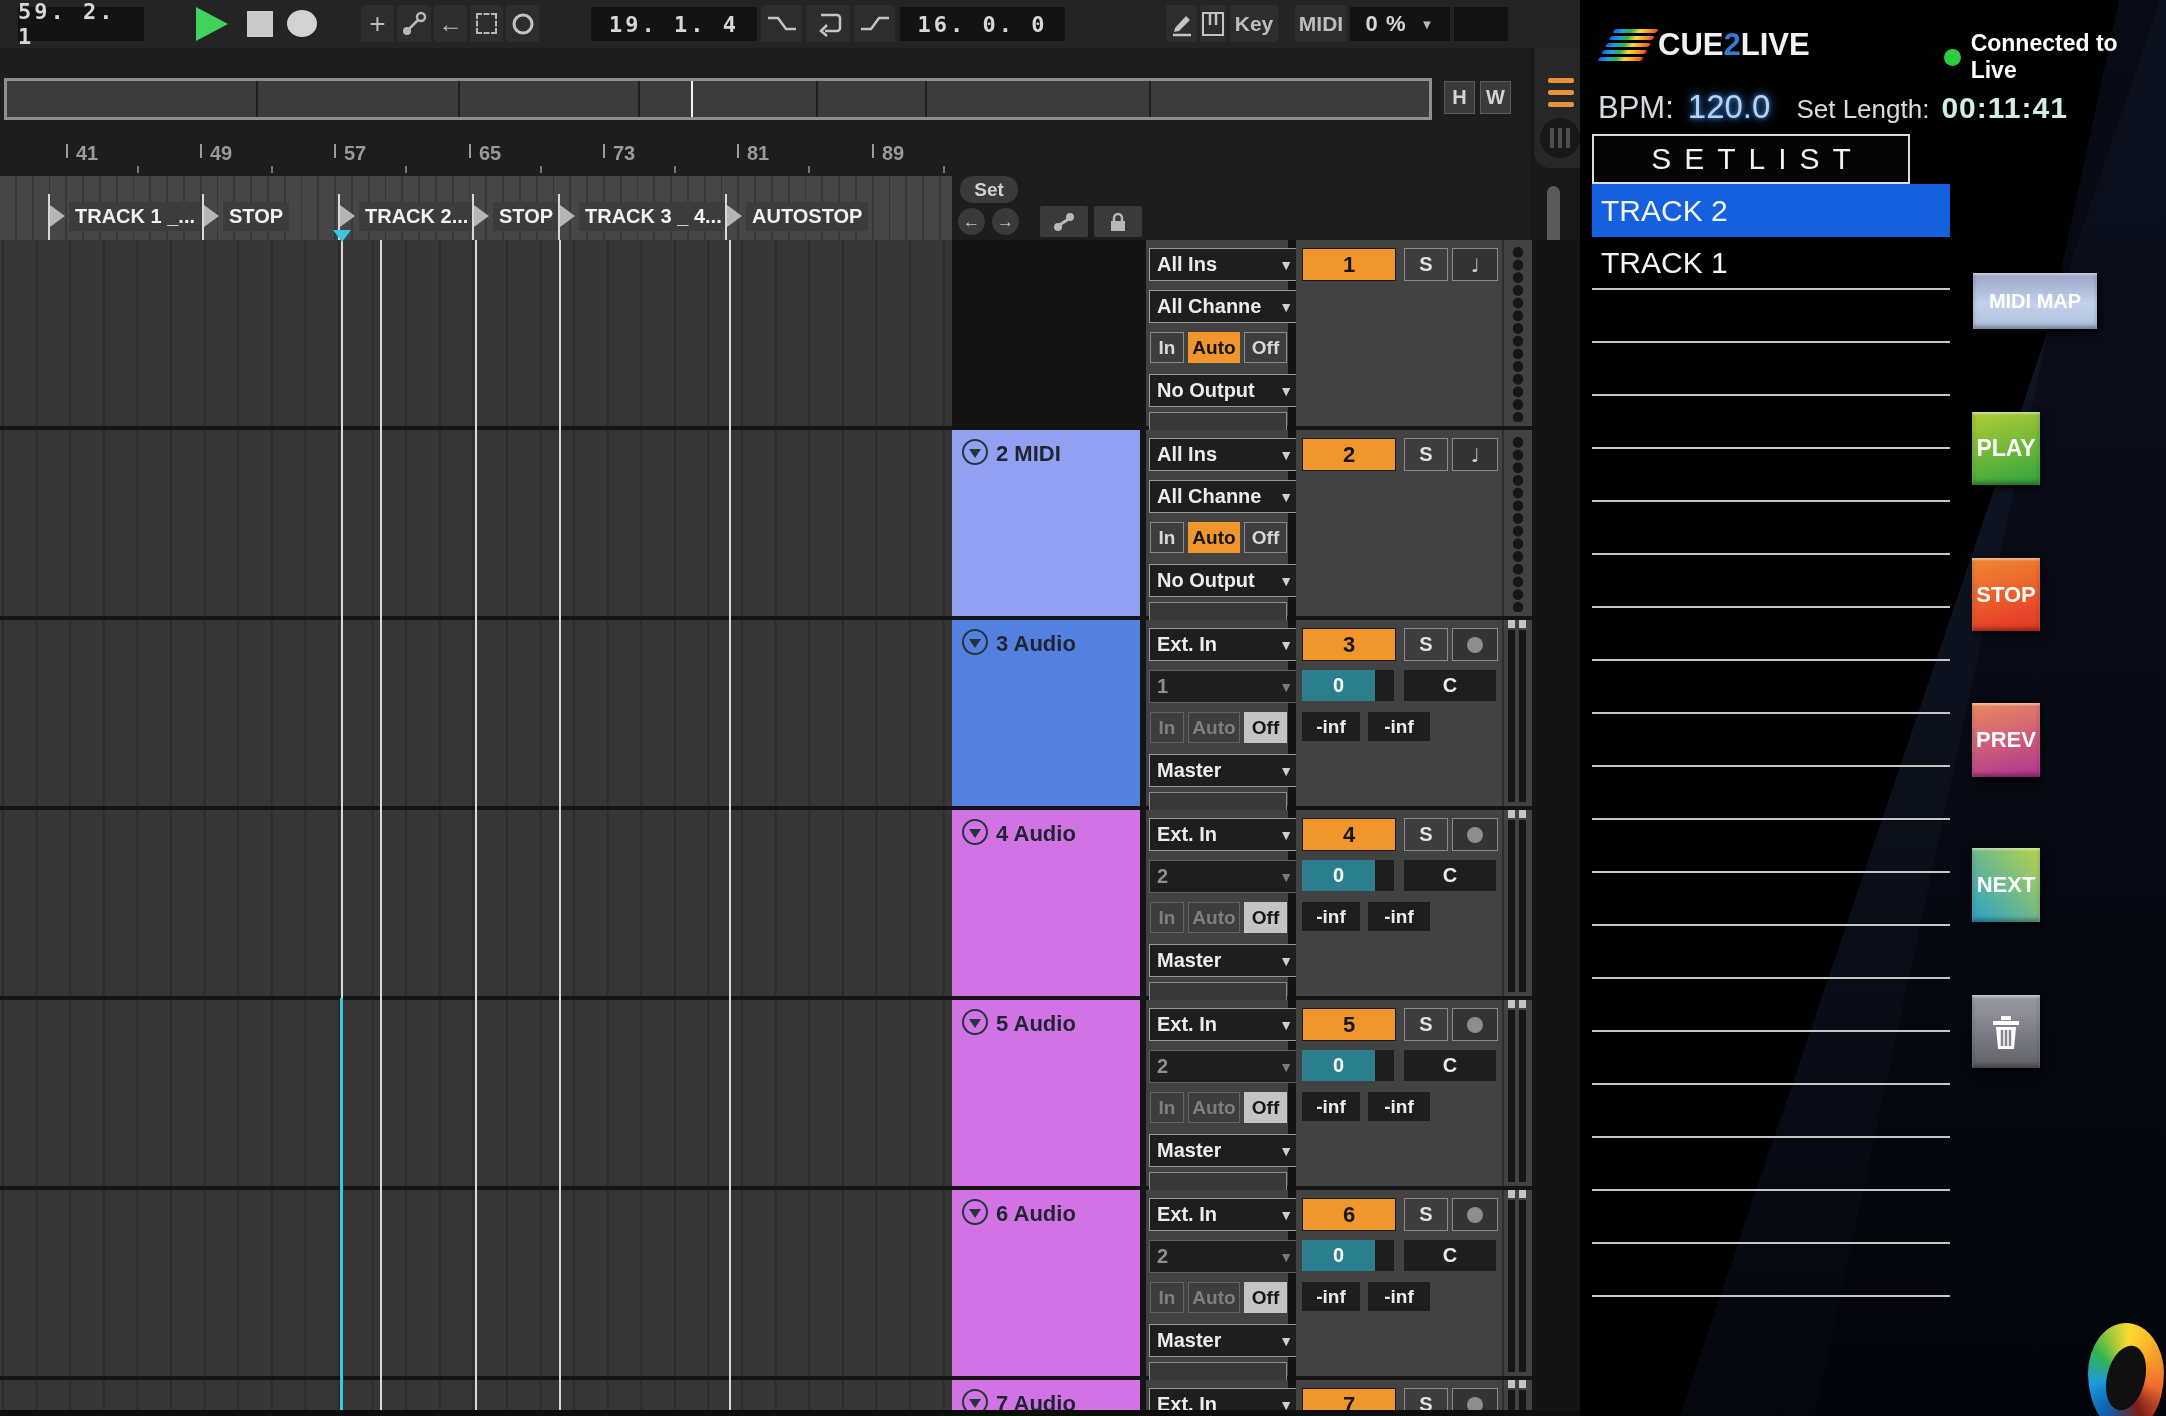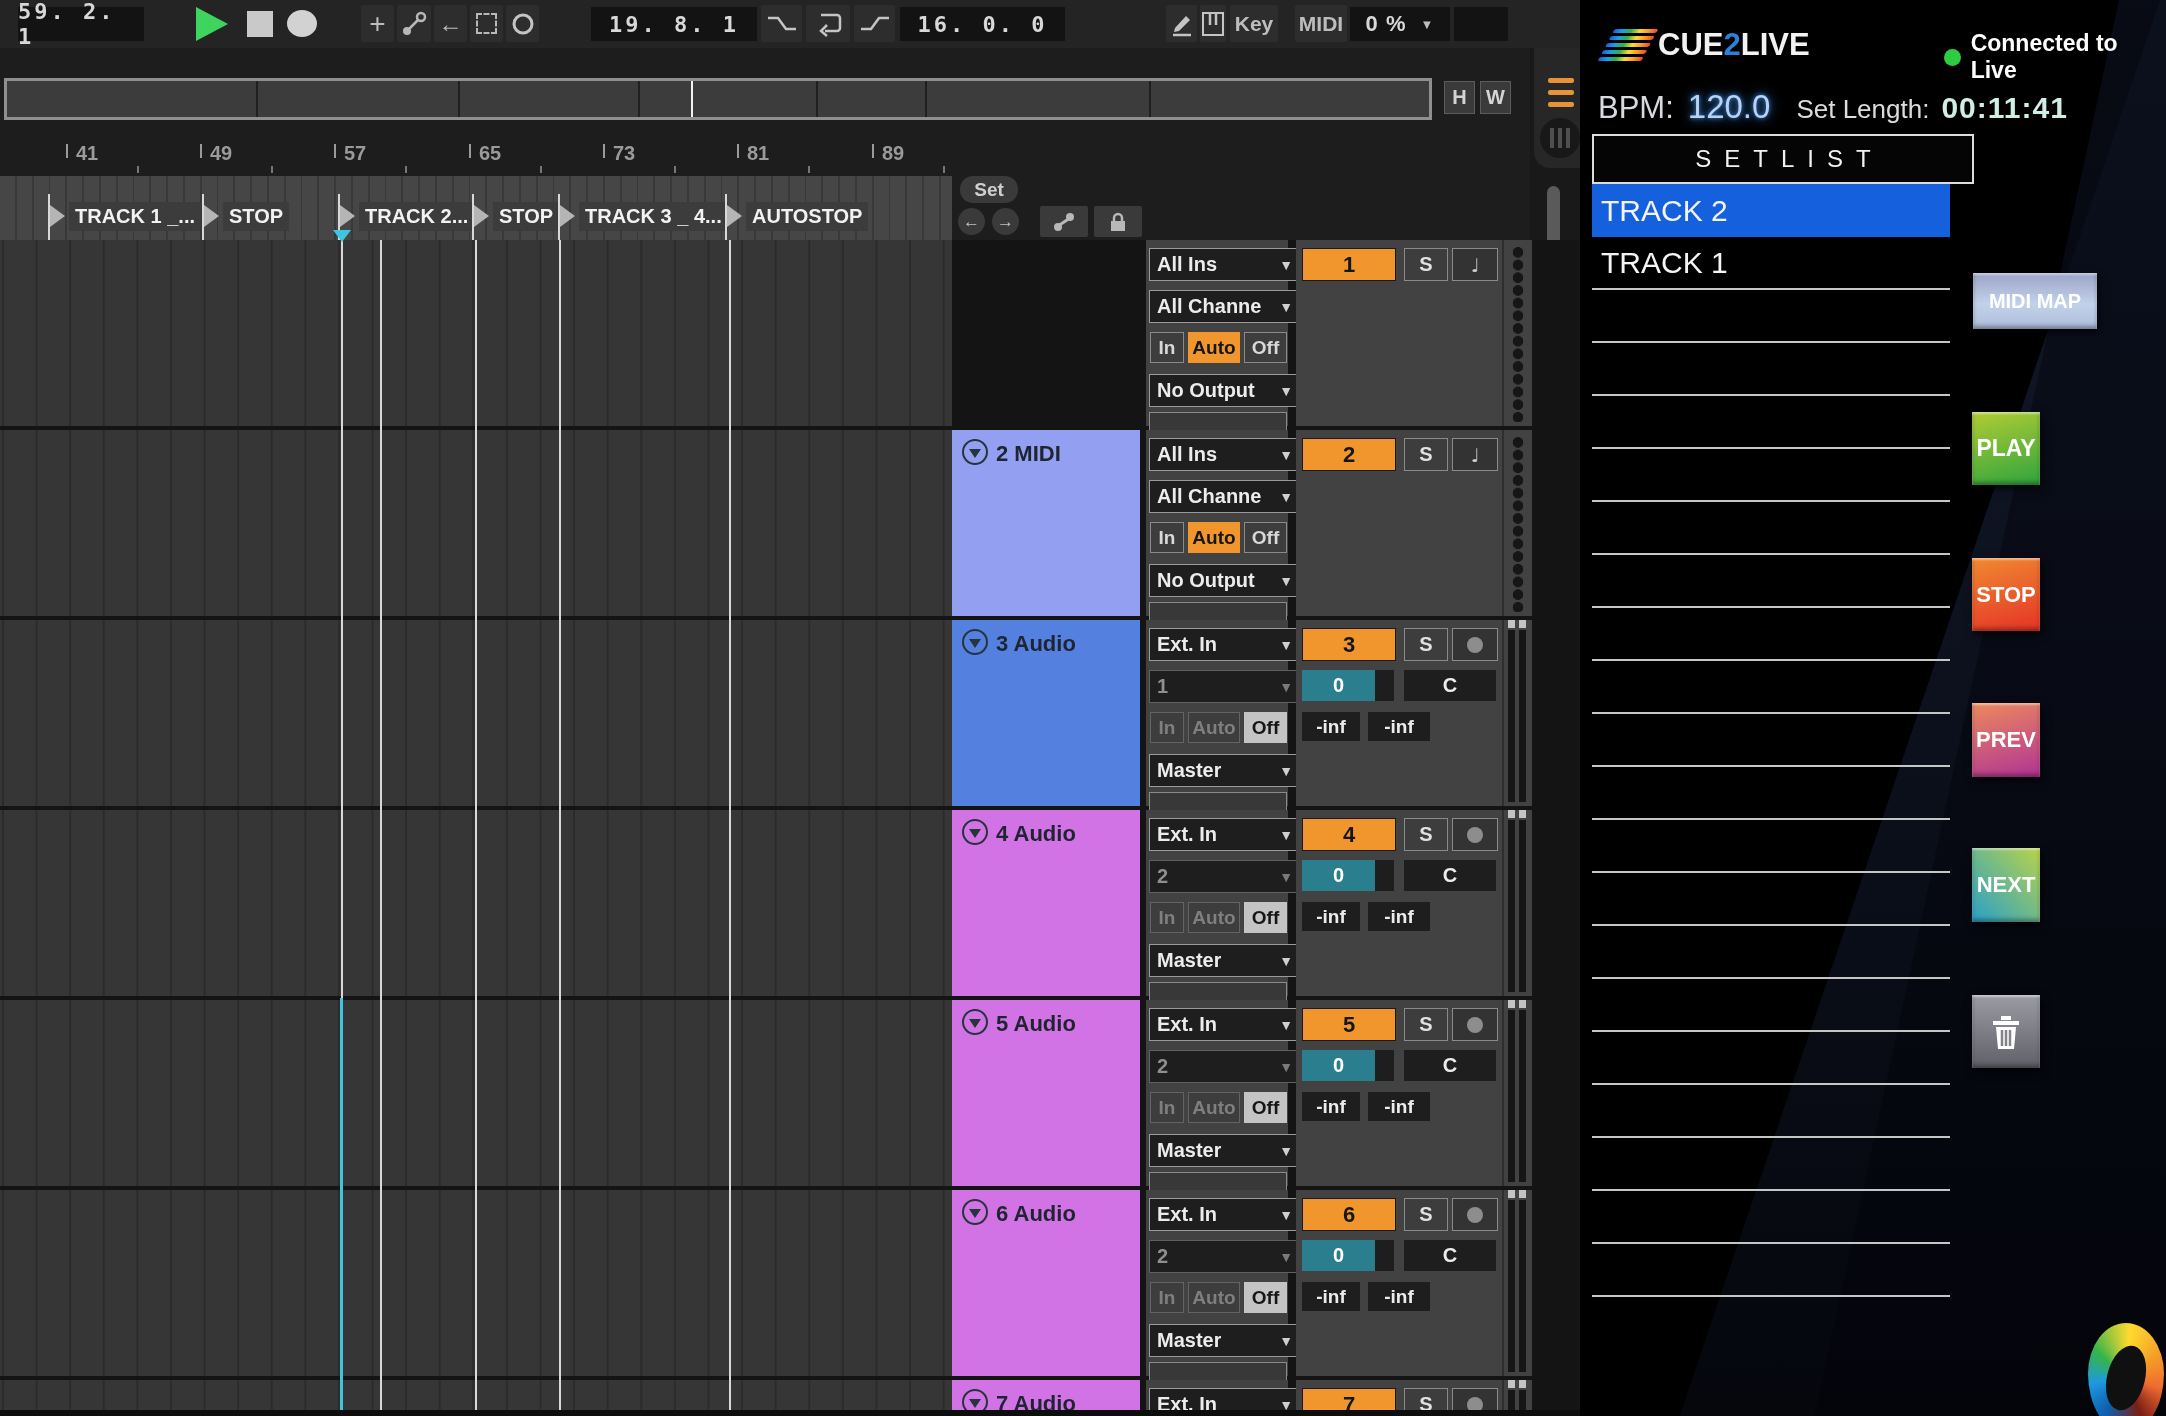--- a/index.html
+++ b/index.html
@@ -113,22 +113,22 @@
   #logotext{font-size:31px;font-weight:bold;color:#f2f2f2;letter-spacing:0px;}
   #logotext .two{color:#2e7fd8;}
   #status{left:1944px;top:30px;display:flex;align-items:center;gap:10px;}
   #statusdot{width:17px;height:17px;border-radius:50%;background:#2ecc40;}
   #statustext{color:#fff;font-size:23px;font-weight:bold;}
   #bpmrow{left:1598px;top:88px;display:flex;align-items:baseline;}
   #bpmlabel{color:#d7dbe0;font-size:31px;}
   #bpmval{color:#b9d2f2;font-size:33px;margin-left:14px;text-shadow:0 0 12px #3b82d8,0 0 4px #3b82d8;}
   #sllabel{color:#dcdcdc;font-size:26px;margin-left:26px;}
   #slval{color:#cfeee6;font-size:30px;font-weight:bold;margin-left:12px;letter-spacing:1px;}
-  #slhead{left:1592px;top:134px;width:382px;height:50px;border:2px solid #dcdcdc;background:#050505;
-       color:#f2f2f2;font-size:24px;letter-spacing:13px;display:flex;align-items:center;justify-content:center;padding-left:13px;}
+  #slhead{left:1592px;top:134px;width:318px;height:50px;border:2px solid #dcdcdc;background:#050505;
+       color:#f2f2f2;font-size:30px;letter-spacing:13px;display:flex;align-items:center;justify-content:center;padding-left:13px;}
   #setlist{left:1592px;top:184px;width:358px;}
   .slrow{box-sizing:border-box;height:53px;display:flex;align-items:center;padding-left:9px;
        color:#f4f4f4;font-size:30px;border-bottom:2px solid #c6c6c6;}
   .slrow.sel{background:#1560dd;border-bottom:none;}
   .c2lbtn{position:absolute;border-radius:0;color:#fff;font-weight:bold;display:flex;align-items:center;justify-content:center;
        box-shadow:2px 4px 8px rgba(0,0,0,.7), inset 0 2px 2px rgba(255,255,255,.45), inset 0 -3px 4px rgba(0,0,0,.35);}
   #btn-midimap{left:1973px;top:273px;width:124px;height:56px;font-size:20px;
        background:linear-gradient(180deg,#9ba4c6,#c2d1ea 55%,#aebfdc);}
   #btn-play{left:1972px;top:412px;width:68px;height:73px;font-size:23px;
        background:linear-gradient(165deg,#b2cc33,#2fa43e);}
@@ -177,21 +177,21 @@
     </div>
   <div class="abs tbtn" style="left:470px;top:5px;width:33px;height:37px;">
     <div style="width:17px;height:17px;border:2px dashed #b8b8b8;"></div>
   </div>
   <div class="abs tbtn" style="left:506px;top:5px;width:33px;height:37px;">
     <svg width="24" height="24" viewBox="0 0 24 24">
         <circle cx="12" cy="12" r="9" fill="none" stroke="#c4c4c4" stroke-width="3"></circle>
       </svg>
   </div>
 
-  <div class="abs disp" style="left:591px;top:7px;width:166px;height:34px;">19. 8. 1</div>
+  <div class="abs disp" style="left:591px;top:7px;width:166px;height:34px;">19. 1. 4</div>
   <div class="abs tbtn" style="left:761px;top:5px;width:41px;height:37px;">
     <svg width="32" height="22" viewBox="0 0 32 22">
         <path d="M2 5 H12 L20 16 H30" fill="none" stroke="#c4c4c4" stroke-width="2.5"></path>
       </svg>
   </div>
   <div class="abs tbtn" style="left:806px;top:5px;width:44px;height:37px;">
     <svg width="30" height="26" viewBox="0 0 30 26">
         <path d="M8 4 H24 a3 3 0 0 1 3 3 V17 a3 3 0 0 1 -3 3 H12" fill="none" stroke="#c4c4c4" stroke-width="2.5"></path>
         <path d="M14 14 L8 20 L14 25" fill="none" stroke="#c4c4c4" stroke-width="2.5"></path>
       </svg>

